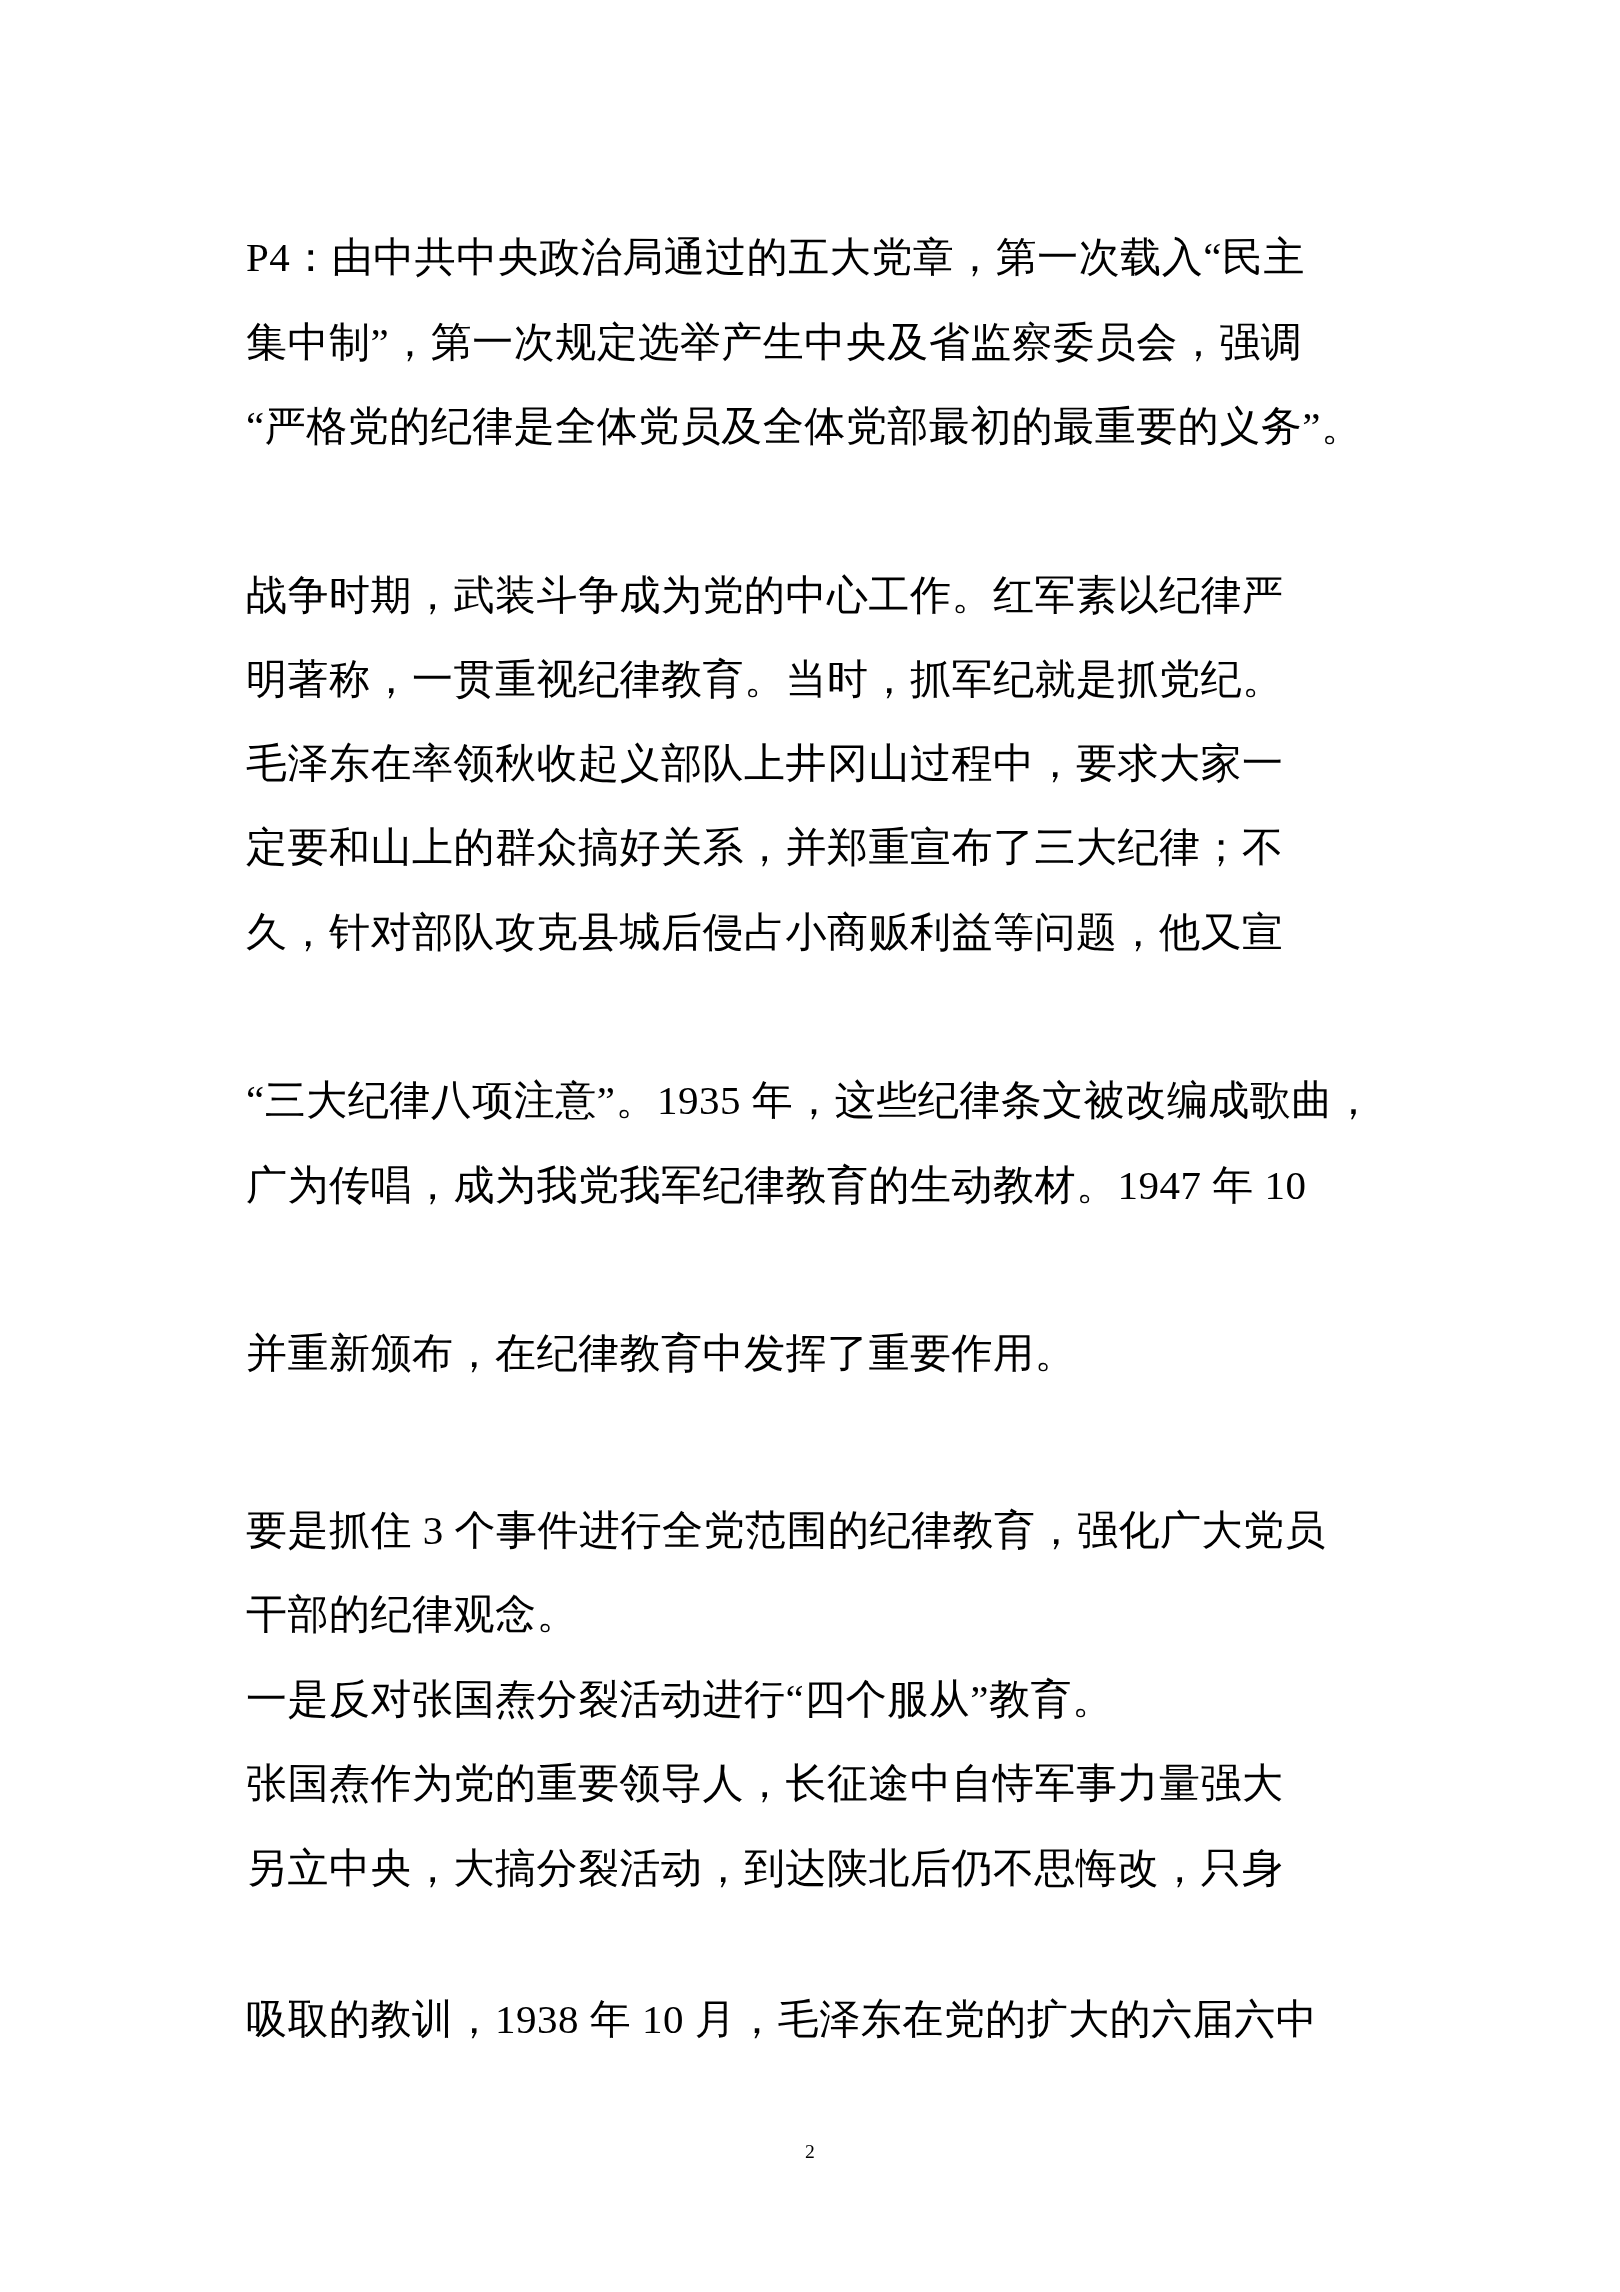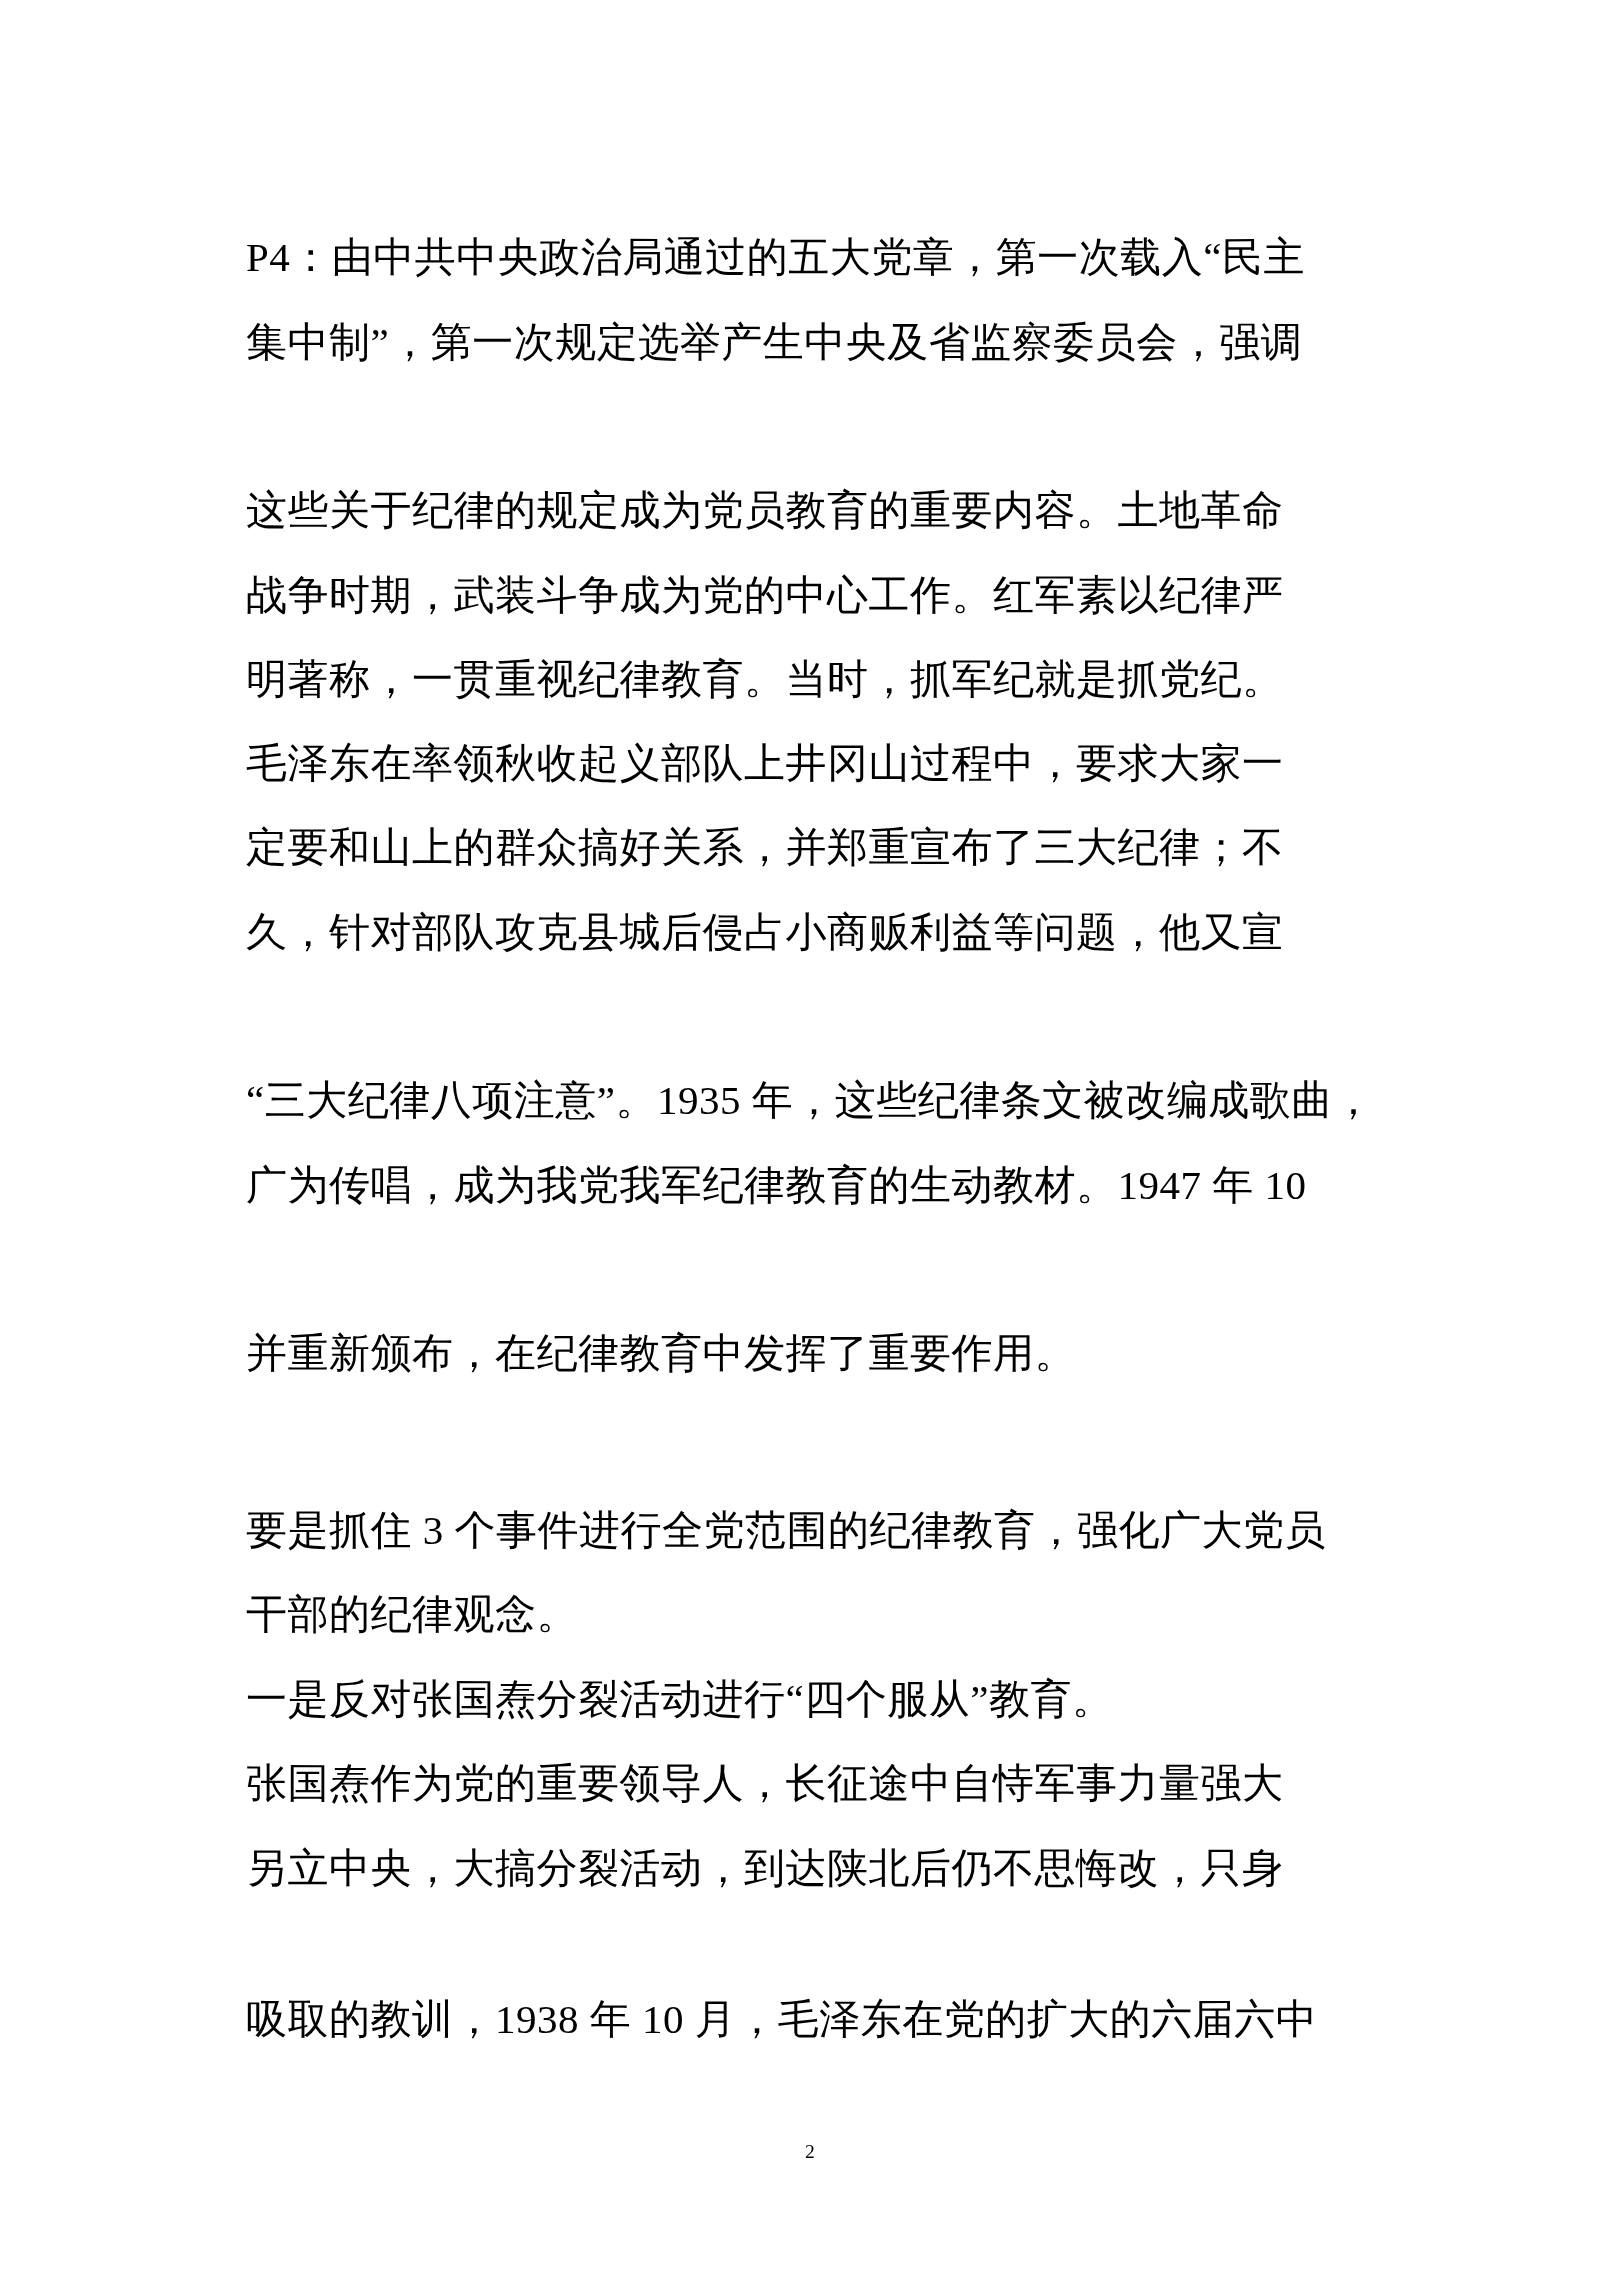--- a/index.html
+++ b/index.html
@@ -41,21 +41,21 @@
       font-size: 19.6px;
       line-height: 23.5px;
     }
   </style>
 </head>
 <body>
 
 <div class="page">
   <div class="line" style="top:230px">P4：由中共中央政治局通过的五大党章，第一次载入“民主</div>
   <div class="line" style="top:315px">集中制”，第一次规定选举产生中央及省监察委员会，强调</div>
-  <div class="line" style="top:483px">这些关于纪律的规定成为党员教育的重要内容。土地革命</div>
+  <div class="line" style="top:399px">“严格党的纪律是全体党员及全体党部最初的最重要的义务”。</div>
   <div class="line" style="top:568px">战争时期，武装斗争成为党的中心工作。红军素以纪律严</div>
   <div class="line" style="top:652px">明著称，一贯重视纪律教育。当时，抓军纪就是抓党纪。</div>
   <div class="line" style="top:736px">毛泽东在率领秋收起义部队上井冈山过程中，要求大家一</div>
   <div class="line" style="top:820px">定要和山上的群众搞好关系，并郑重宣布了三大纪律；不</div>
   <div class="line" style="top:905px">久，针对部队攻克县城后侵占小商贩利益等问题，他又宣</div>
   <div class="line" style="top:1073px">“三大纪律八项注意”。1935 年，这些纪律条文被改编成歌曲，</div>
   <div class="line" style="top:1158px">广为传唱，成为我党我军纪律教育的生动教材。1947 年 10</div>
   <div class="line" style="top:1326px">并重新颁布，在纪律教育中发挥了重要作用。</div>
   <div class="line" style="top:1503px">要是抓住 3 个事件进行全党范围的纪律教育，强化广大党员</div>
   <div class="line" style="top:1587px">干部的纪律观念。</div>

